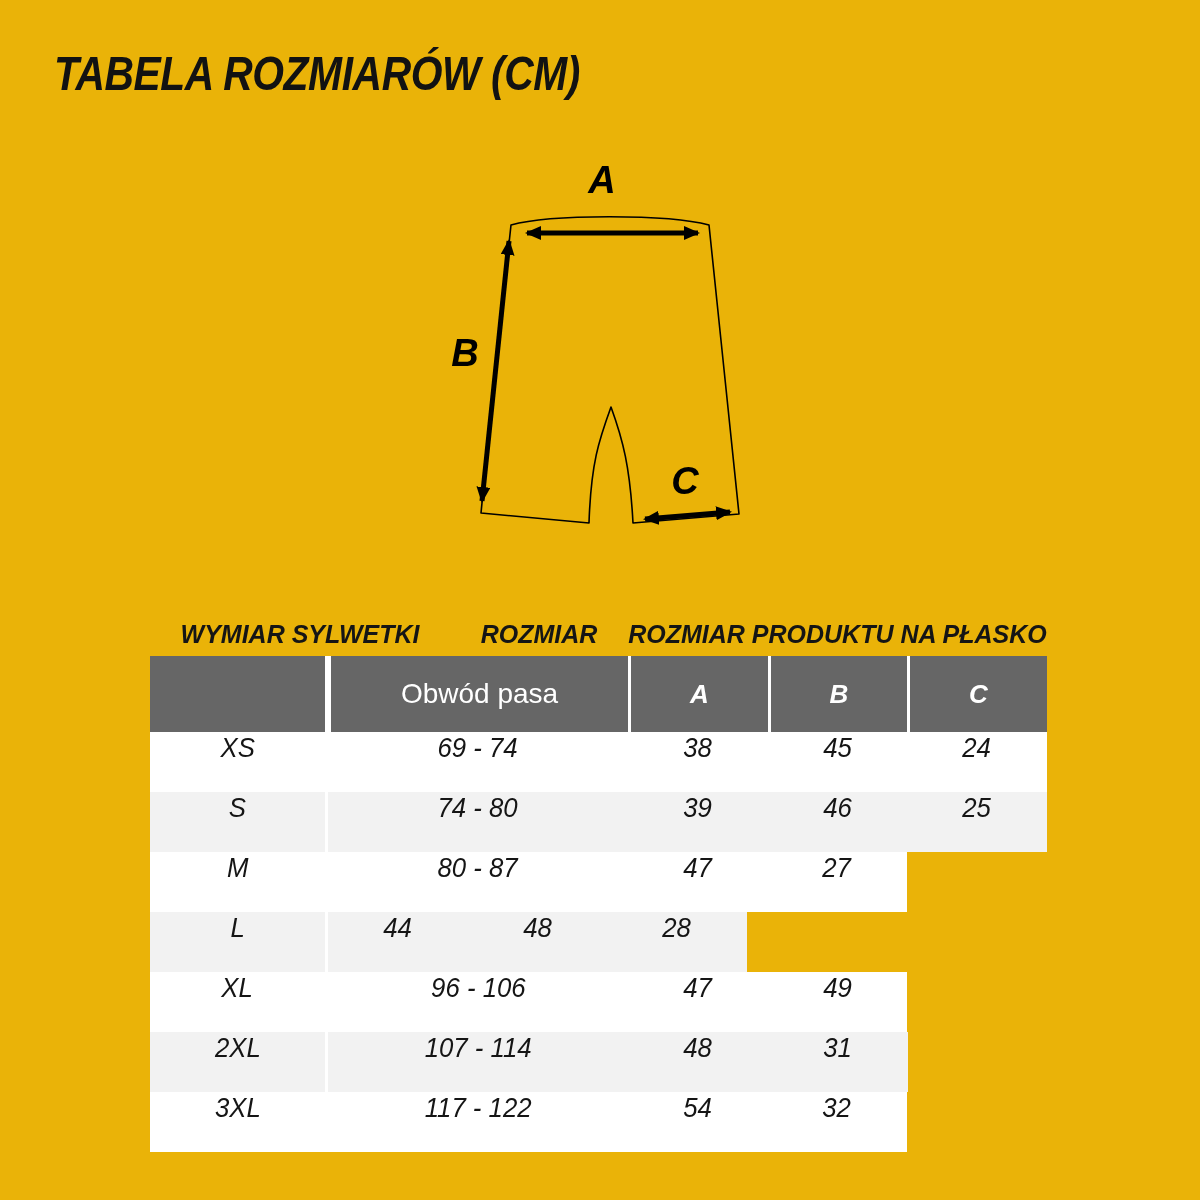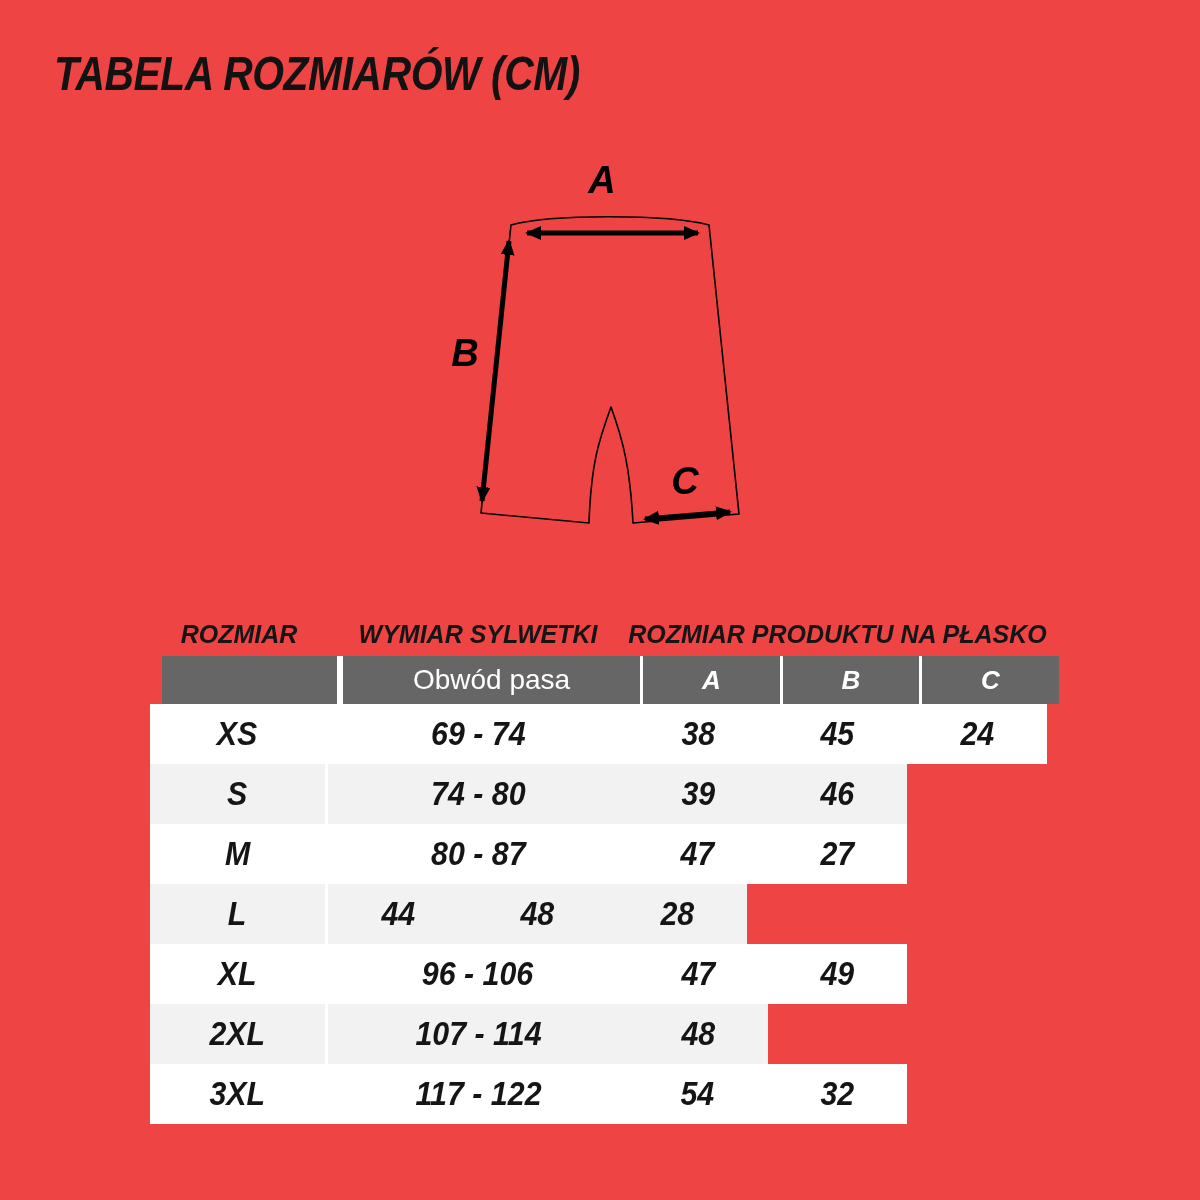--- a/index.html
+++ b/index.html
@@ -1,46 +1,46 @@
 <!DOCTYPE html>
 <html><head>
 <meta charset="utf-8">
 <style>
   html,body{margin:0;padding:0;background:#fff;}
-  .canvas{position:relative;width:1200px;height:1200px;background:#ef4444;overflow:hidden;
+  .canvas{position:relative;width:1200px;height:1200px;background:#eab308;overflow:hidden;
           font-family:"Liberation Sans",sans-serif;color:#151515;}
 
   
   .page-title{position:absolute;left:54px;top:50px;font-style:italic;font-weight:700;
               font-size:48px;line-height:1;letter-spacing:-0.5px;white-space:nowrap;
               transform:scaleX(0.85);transform-origin:left top;color:#121212;}
 
   
   .diagram{position:absolute;left:440px;top:148px;width:340px;height:412px;}
   .diagram text{font-family:"Liberation Sans",sans-serif;font-style:italic;font-weight:700;
                 font-size:38px;fill:#000;}
 
   
   .size-table{position:absolute;left:150px;top:612px;width:897px;}
   .row{display:flex;width:897px;}
   .group-row{height:44px;}
   .group-cell{display:flex;align-items:center;justify-content:center;
               font-style:italic;font-weight:700;font-size:25px;white-space:nowrap;}
   .gw-size{width:178px;} .gw-body{width:300px;} .gw-product{width:419px;}
 
-  .band-row{height:48px;margin-left:12px;}
+  .band-row{height:76px;}
   .band-cell{background:#666666;display:flex;align-items:center;justify-content:center;
              color:#ffffff;box-sizing:border-box;}
   .band-cell + .band-cell{border-left:3px solid #ffffff;}
   .band-waist{font-size:28px;font-weight:400;}
   .band-abc{font-style:italic;font-weight:700;font-size:26px;}
 
   .data-row{height:60px;}
-  .cell{display:flex;align-items:center;justify-content:center;box-sizing:border-box;
-        font-style:italic;font-weight:700;font-size:33px;color:#151515;background:#ffffff;}
+  .cell{display:flex;align-items:flex-start;justify-content:center;box-sizing:border-box;
+        font-style:italic;font-weight:400;font-size:28px;color:#151515;background:#ffffff;}
   .data-row.striped .cell{background:#f2f2f2;}
   .col-size{width:178px;border-right:3px solid #ffffff;}
   .col-waist{width:300px;} .col-a{width:140px;} .col-b{width:139px;} .col-c{width:140px;}
   .cx{display:inline-block;transform:scaleX(0.92);white-space:nowrap;}
 </style>
 </head>
 <body>
 
 <div class="canvas">
 
@@ -57,22 +57,22 @@
     <line x1="509" y1="241" x2="482" y2="501" stroke="#000" stroke-width="5" marker-start="url(#ah)" marker-end="url(#ah)"></line>
     <line x1="645" y1="519" x2="730" y2="512" stroke="#000" stroke-width="5" marker-start="url(#ah)" marker-end="url(#ah)"></line>
     <text x="602" y="193" text-anchor="middle">A</text>
     <text x="465" y="366" text-anchor="middle">B</text>
     <text x="685" y="494" text-anchor="middle">C</text>
   </svg>
 
   <div class="size-table">
 
     <div class="row group-row">
+      <div class="group-cell gw-body">WYMIAR SYLWETKI</div>
       <div class="group-cell gw-size">ROZMIAR</div>
-      <div class="group-cell gw-body">WYMIAR SYLWETKI</div>
       <div class="group-cell gw-product">ROZMIAR PRODUKTU NA PŁASKO</div>
     </div>
 
     <div class="row band-row">
       <div class="band-cell col-size"></div>
       <div class="band-cell col-waist band-waist">Obwód pasa</div>
       <div class="band-cell col-a band-abc">A</div>
       <div class="band-cell col-b band-abc">B</div>
       <div class="band-cell col-c band-abc">C</div>
     </div>
@@ -100,20 +100,23 @@
           <span class="cx">S</span>
         </div>
       <div class="cell col-waist">
           <span class="cx">74 - 80</span>
         </div>
       <div class="cell col-a">
           <span class="cx">39</span>
         </div>
       <div class="cell col-b">
           <span class="cx">46</span>
+        </div>
+      <div class="cell col-c">
+          <span class="cx">25</span>
         </div>
     </div>
 
     <div class="row data-row">
       <div class="cell col-size">
           <span class="cx">M</span>
         </div>
       <div class="cell col-waist">
           <span class="cx">80 - 87</span>
         </div>
@@ -158,20 +161,23 @@
     <div class="row data-row striped">
       <div class="cell col-size">
           <span class="cx">2XL</span>
         </div>
       <div class="cell col-waist">
           <span class="cx">107 - 114</span>
         </div>
       <div class="cell col-a">
           <span class="cx">48</span>
         </div>
+      <div class="cell col-c">
+          <span class="cx">31</span>
+        </div>
     </div>
 
     <div class="row data-row">
       <div class="cell col-size">
           <span class="cx">3XL</span>
         </div>
       <div class="cell col-waist">
           <span class="cx">117 - 122</span>
         </div>
       <div class="cell col-b">

